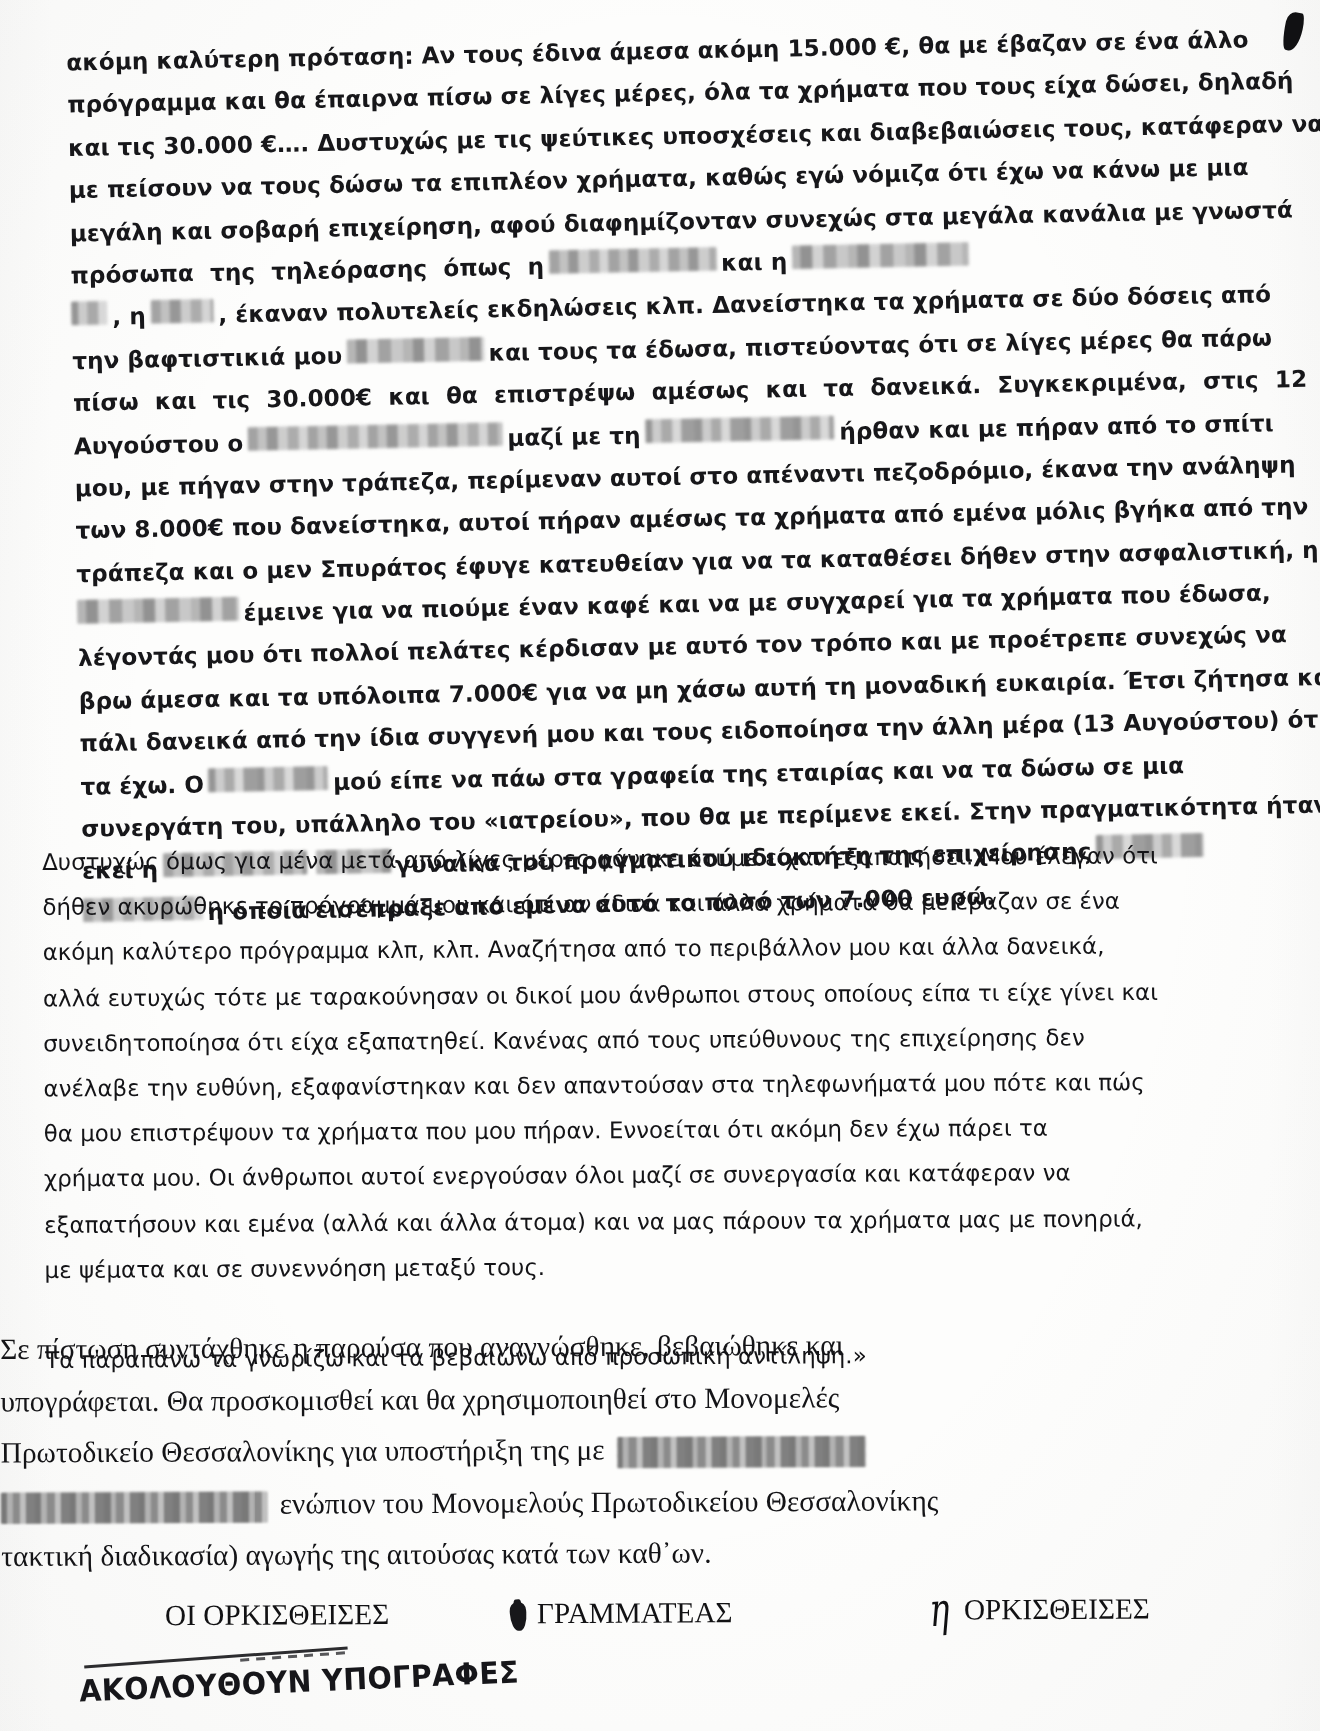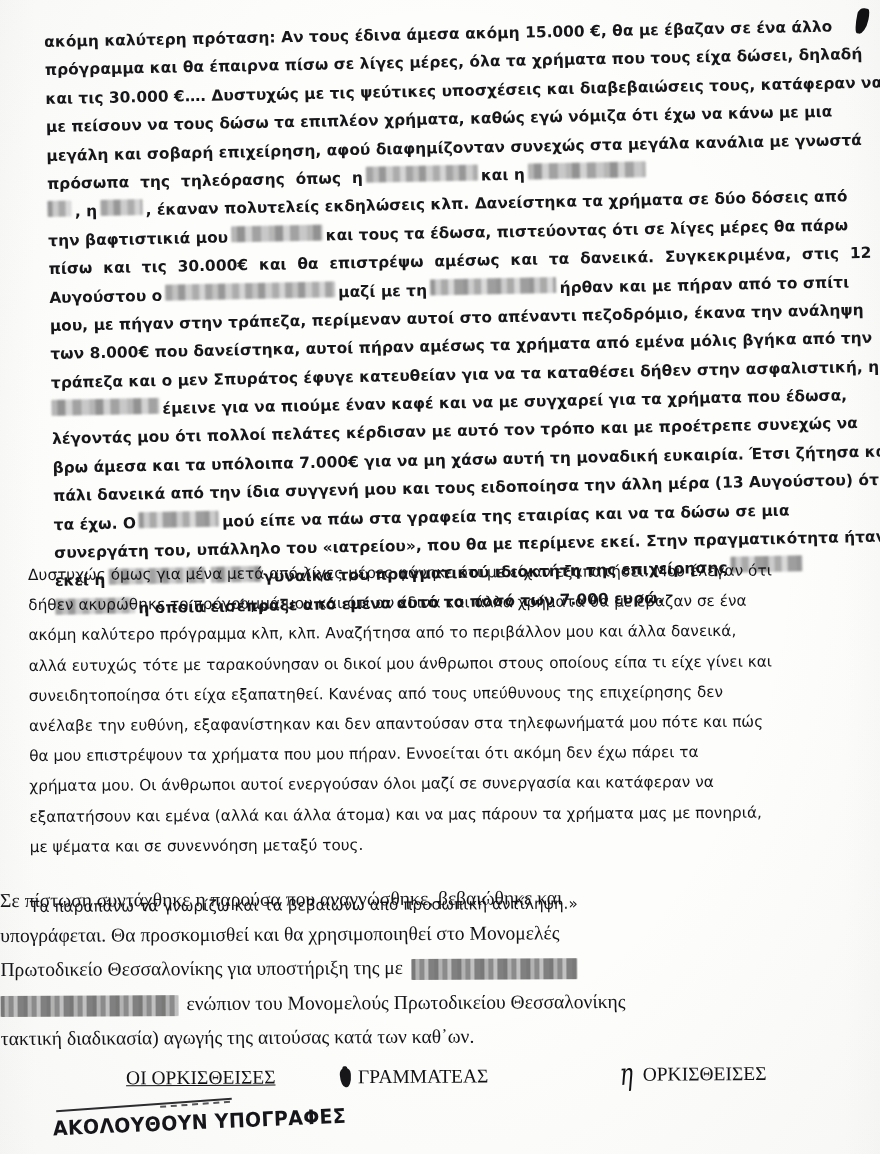--- a/index.html
+++ b/index.html
@@ -154,21 +154,21 @@
     transform: rotate(-0.3deg);
     transform-origin: 0 0;
   }
   .sig-cell {
     position: absolute;
     white-space: nowrap;
     display: flex;
     align-items: center;
     gap: 7px;
   }
-  #sig-orkistheises { left: 126px; top: 0; text-decoration: underline; }
+  #sig-orkistheises { left: 110px; top: 0; }
   #sig-grammateas  { left: 340px; top: 0; }
   #sig-eirinodikis { left: 617px; top: -4px; }
   .hand-blot {
     width: 11px; height: 19px;
     background: #17171a;
     border-radius: 42% 42% 46% 46% / 30% 30% 62% 62%;
     box-shadow: 0 -5px 0 -3px #17171a;
     transform: rotate(-4deg);
   }
   .hand-eta {

